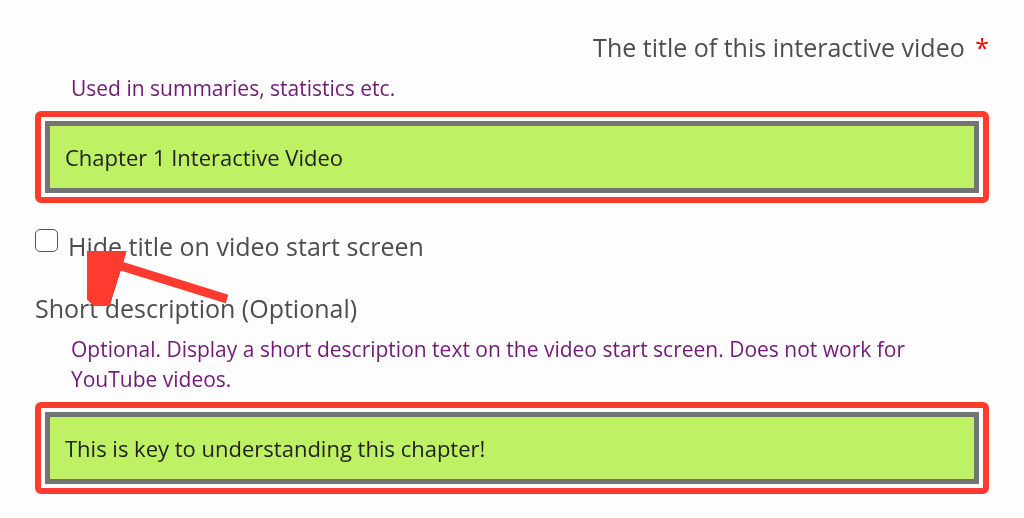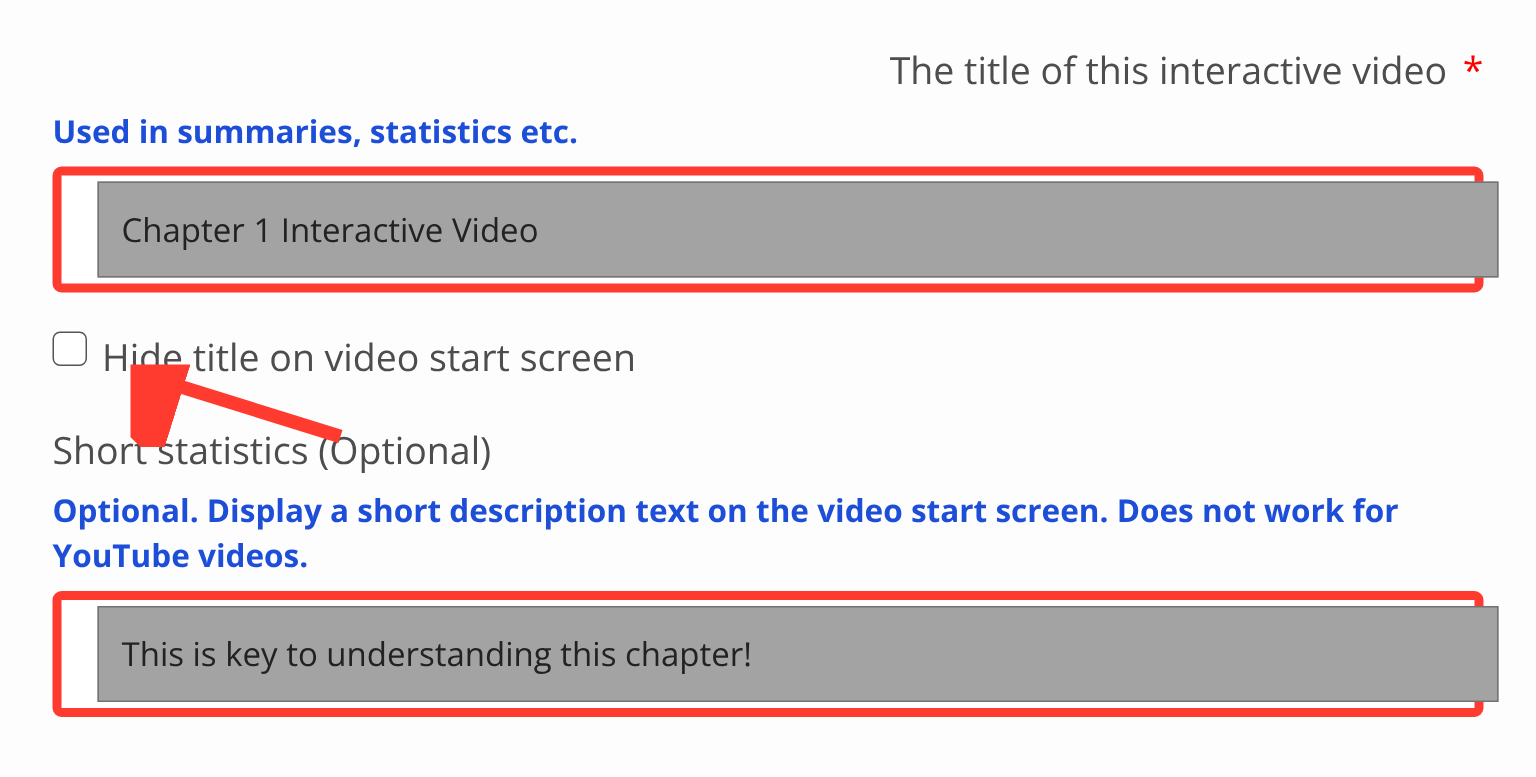--- a/index.html
+++ b/index.html
@@ -31,44 +31,44 @@
 
     .required-asterisk {
       color: #ff0000;
       font-size: 25px;
       font-weight: 400;
       margin-left: 4px;
     }
 
     .field-hint {
       font-size: 21px;
-      font-weight: 700;
-      color: #1d4ed8;
+      font-weight: 400;
+      color: #701a75;
       margin-bottom: 8px;
       line-height: 1.4;
+      margin-left: 36px;
     }
 
     .input-highlight-box {
       border: 6px solid #ff3a2f;
       border-radius: 6px;
       padding: 4px;
       background: #fff;
     }
 
     .text-input {
       width: 100%;
       padding: 16px 15px;
       font-size: 22px;
       font-weight: 400;
       color: #222;
-      border: 1px solid #737373;
-      background: #a3a3a3;
+      border: 5px solid #737373;
+      background: #bef264;
       outline: none;
       font-family: inherit;
-      margin-left: 20px;
     }
 
     .checkbox-row {
       display: flex;
       align-items: flex-start;
       gap: 10px;
       margin-top: 26px;
       margin-bottom: 8px;
       position: relative;
     }
@@ -133,18 +133,18 @@
     <defs>
       <marker id="arrowhead" markerWidth="12" markerHeight="12" refX="2" refY="6" orient="auto">
         <polygon points="0 0, 12 6, 0 12" fill="#ff3a2f"></polygon>
       </marker>
     </defs>
     <line x1="140" y1="48" x2="18" y2="10" stroke="#ff3a2f" stroke-width="9" marker-end="url(#arrowhead)"></line>
   </svg>
 </div>
 
 <div class="form-group">
-  <label class="section-label">Short statistics (Optional)</label>
+  <label class="section-label">Short description (Optional)</label>
   <div class="field-hint">Optional. Display a short description text on the video start screen. Does not work for YouTube videos.</div>
   <div class="input-highlight-box second-input-wrapper">
     <input type="text" class="text-input" value="This is key to understanding this chapter!" style="">
   </div>
 </div>
 
 </body></html>

